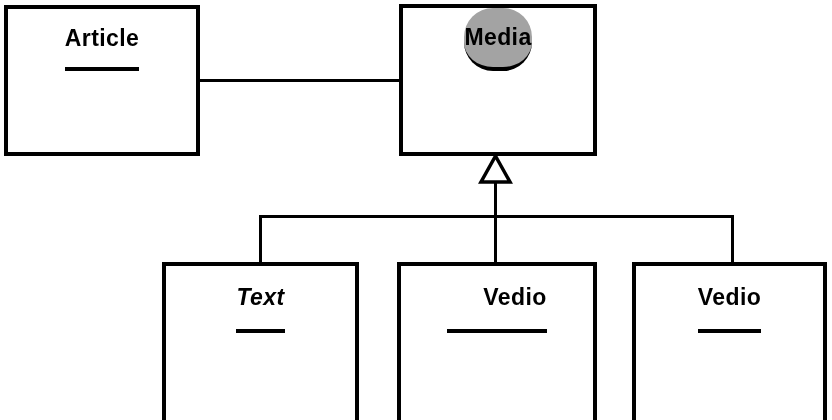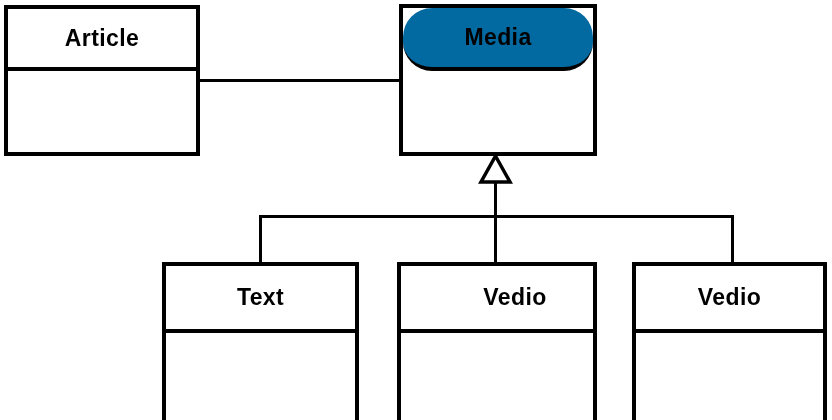--- a/index.html
+++ b/index.html
@@ -17,32 +17,33 @@
   }
 
   
   .uml-class {
     position: absolute;
     box-sizing: border-box;
     border: 4px solid #000000;
     background: #ffffff;
     display: flex;
     flex-direction: column;
+    align-items: center;
   }
   .uml-name-compartment {
     box-sizing: border-box;
     border-bottom: 4px solid #000000;
     background: #ffffff;
     display: flex;
     align-items: center;
     justify-content: center;
     flex: 0 0 auto;
   }
   .uml-name-compartment.selected {
-    background: #0369a1;
+    background: #a3a3a3;
     border-radius: 29px;
   }
   .uml-name-label {
     font-size: 23px;
     font-weight: bold;
     color: #000000;
     letter-spacing: 0.4px;
     line-height: 1;
     white-space: nowrap;
   }
@@ -94,21 +95,21 @@
   </div>
 
   <div class="uml-class" style="left:399px; top:4px; width:198px; height:152px;">
     <div class="uml-name-compartment selected" style="height:63px;">
       <span class="uml-name-label">Media</span>
     </div>
     <div class="uml-attr-compartment"></div>
   </div>
 
   <div class="uml-class" style="left:162px; top:262px; width:197px; height:162px;">
-    <div class="uml-name-compartment" style="height:67px;">
+    <div class="uml-name-compartment" style="height:67px;font-style:italic;">
       <span class="uml-name-label">Text</span>
     </div>
     <div class="uml-attr-compartment"></div>
   </div>
 
   <div class="uml-class" style="left:397px; top:262px; width:200px; height:162px;">
     <div class="uml-name-compartment" style="height:67px;padding-left:36px;">
       <span class="uml-name-label">Vedio</span>
     </div>
     <div class="uml-attr-compartment"></div>

